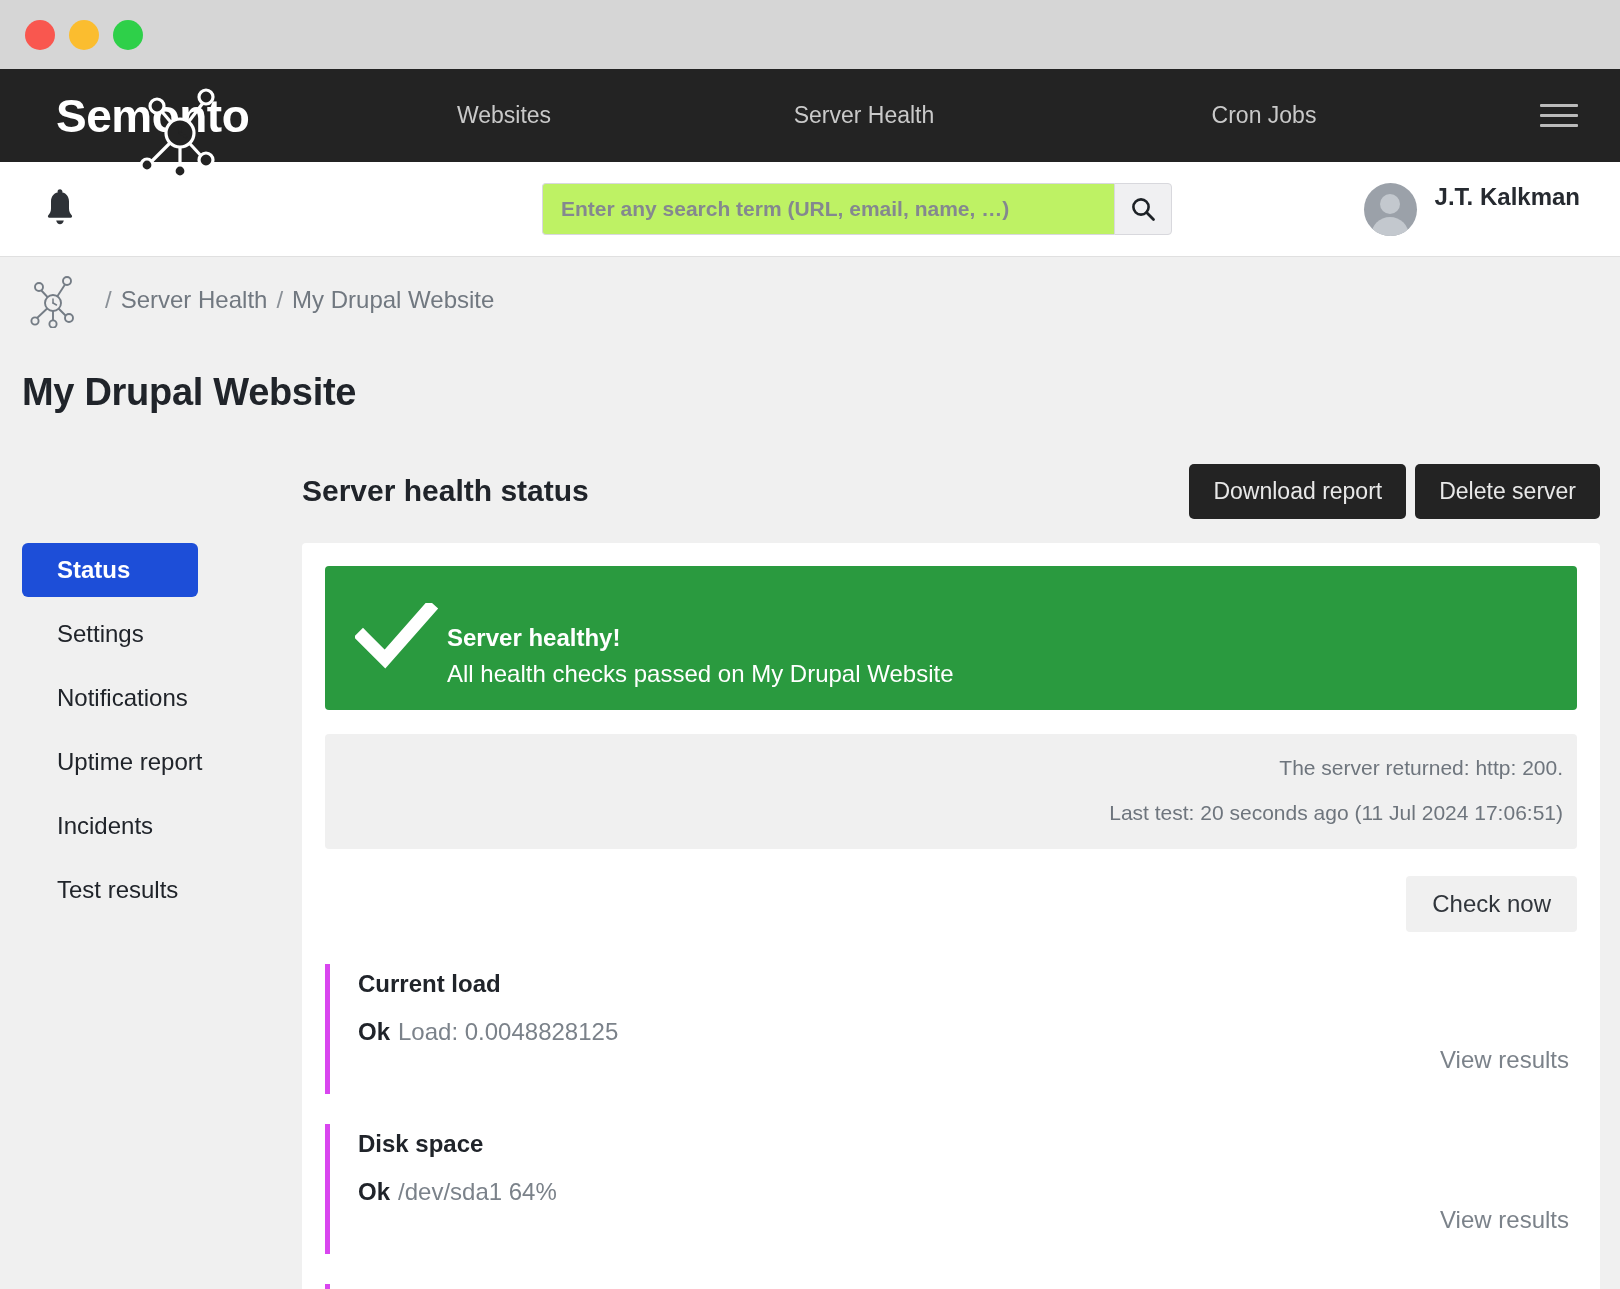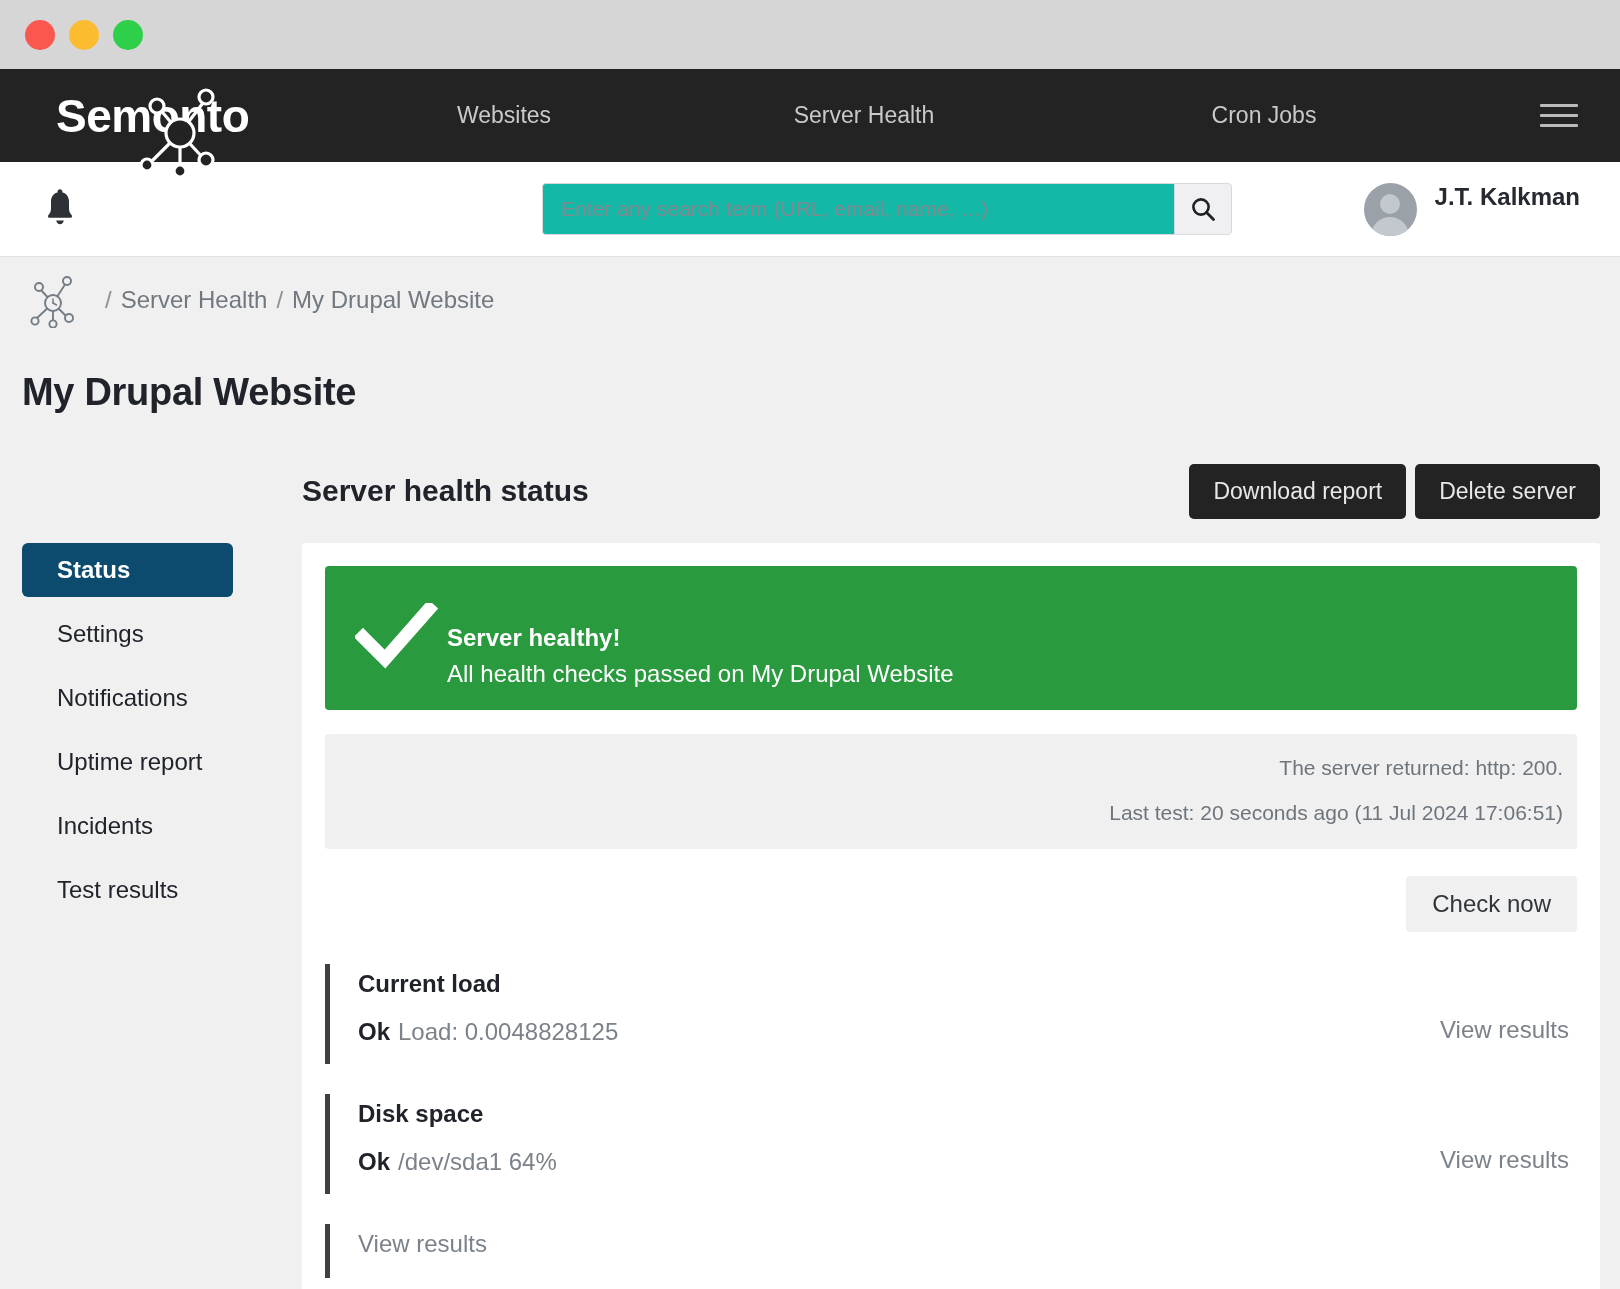--- a/index.html
+++ b/index.html
@@ -117,30 +117,31 @@
     cursor: pointer;
   }
   .search-group {
     position: absolute;
     left: 542px;
     display: flex;
     align-items: stretch;
     height: 52px;
   }
   .search-input {
-    width: 632px;
+    width: 572px;
     border: 1px solid #d8d8dd;
     border-right: none;
     border-radius: 4px 0 0 4px;
     padding: 0 18px;
     font-size: 21px;
     color: #44474d;
     font-family: "Liberation Sans", sans-serif;
     outline: none;
-    background: #14b8a6;
+    background: #bef264;
+    font-weight: bold;
   }
   .search-input::placeholder { color: #84888f; }
   .search-btn {
     width: 58px;
     background: #f0f0f2;
     border: 1px solid #d8d8dd;
     border-radius: 0 4px 4px 0;
     display: flex;
     align-items: center;
     justify-content: center;
@@ -246,24 +247,24 @@
   .sidebar { width: 280px; flex: 0 0 280px; }
   .side-item {
     font-size: 24px;
     color: #20242a;
     padding: 13px 0 13px 35px;
     border-radius: 6px;
     margin-bottom: 10px;
     cursor: pointer;
   }
   .side-item.active {
-    background: #0c4a6e;
+    background: #1d4ed8;
     color: #ffffff;
     font-weight: bold;
-    width: 211px;
+    width: 176px;
   }
 
   
   .card {
     flex: 1;
     background: #ffffff;
     border-radius: 4px;
     padding: 23px;
     min-height: 720px;
   }
@@ -305,25 +306,26 @@
     font-size: 24px;
     border: none;
     border-radius: 4px;
     padding: 14px 26px;
     cursor: pointer;
     font-family: "Liberation Sans", sans-serif;
   }
 
   .checks { margin-top: 32px; }
   .check-item {
-    border-left: 5px solid #404040;
+    border-left: 5px solid #d946ef;
     padding: 6px 0 18px 28px;
     margin-bottom: 30px;
     display: flex;
     align-items: flex-start;
+    flex-direction: column;
   }
   .check-main { flex: 1; }
   .check-name {
     font-size: 24px;
     font-weight: bold;
     color: #20242a;
     margin-bottom: 20px;
   }
   .check-status { font-size: 24px; }
   .status-ok { font-weight: bold; color: #20242a; }

